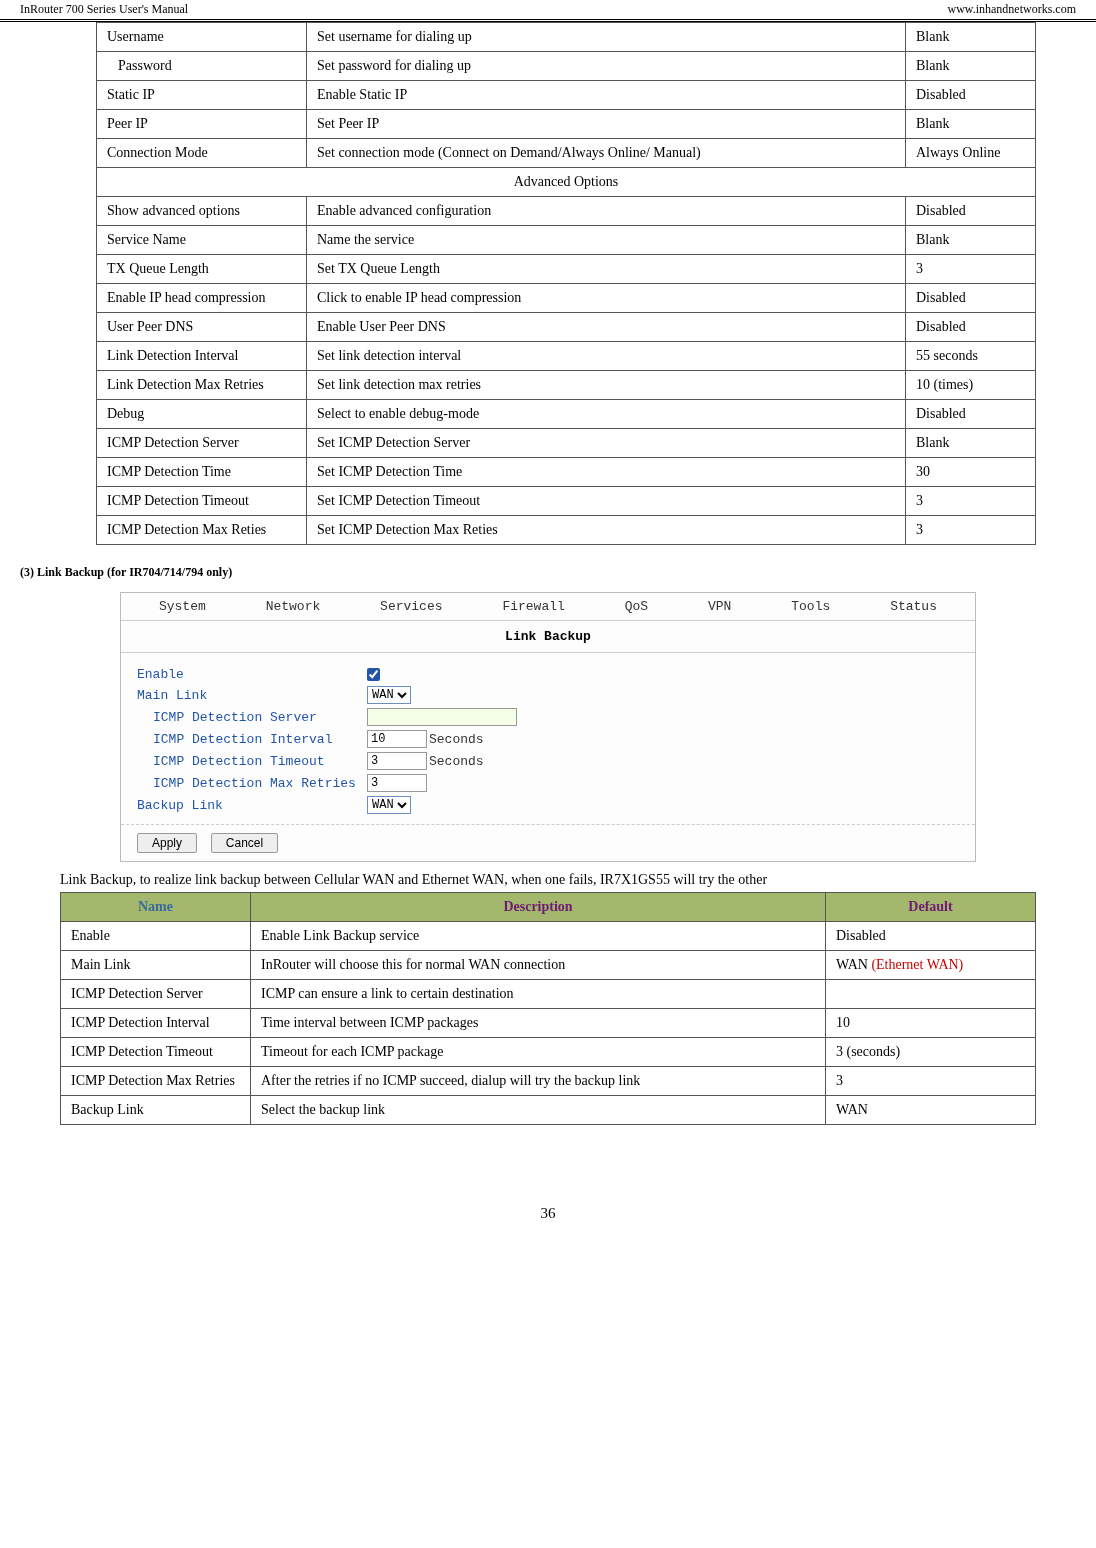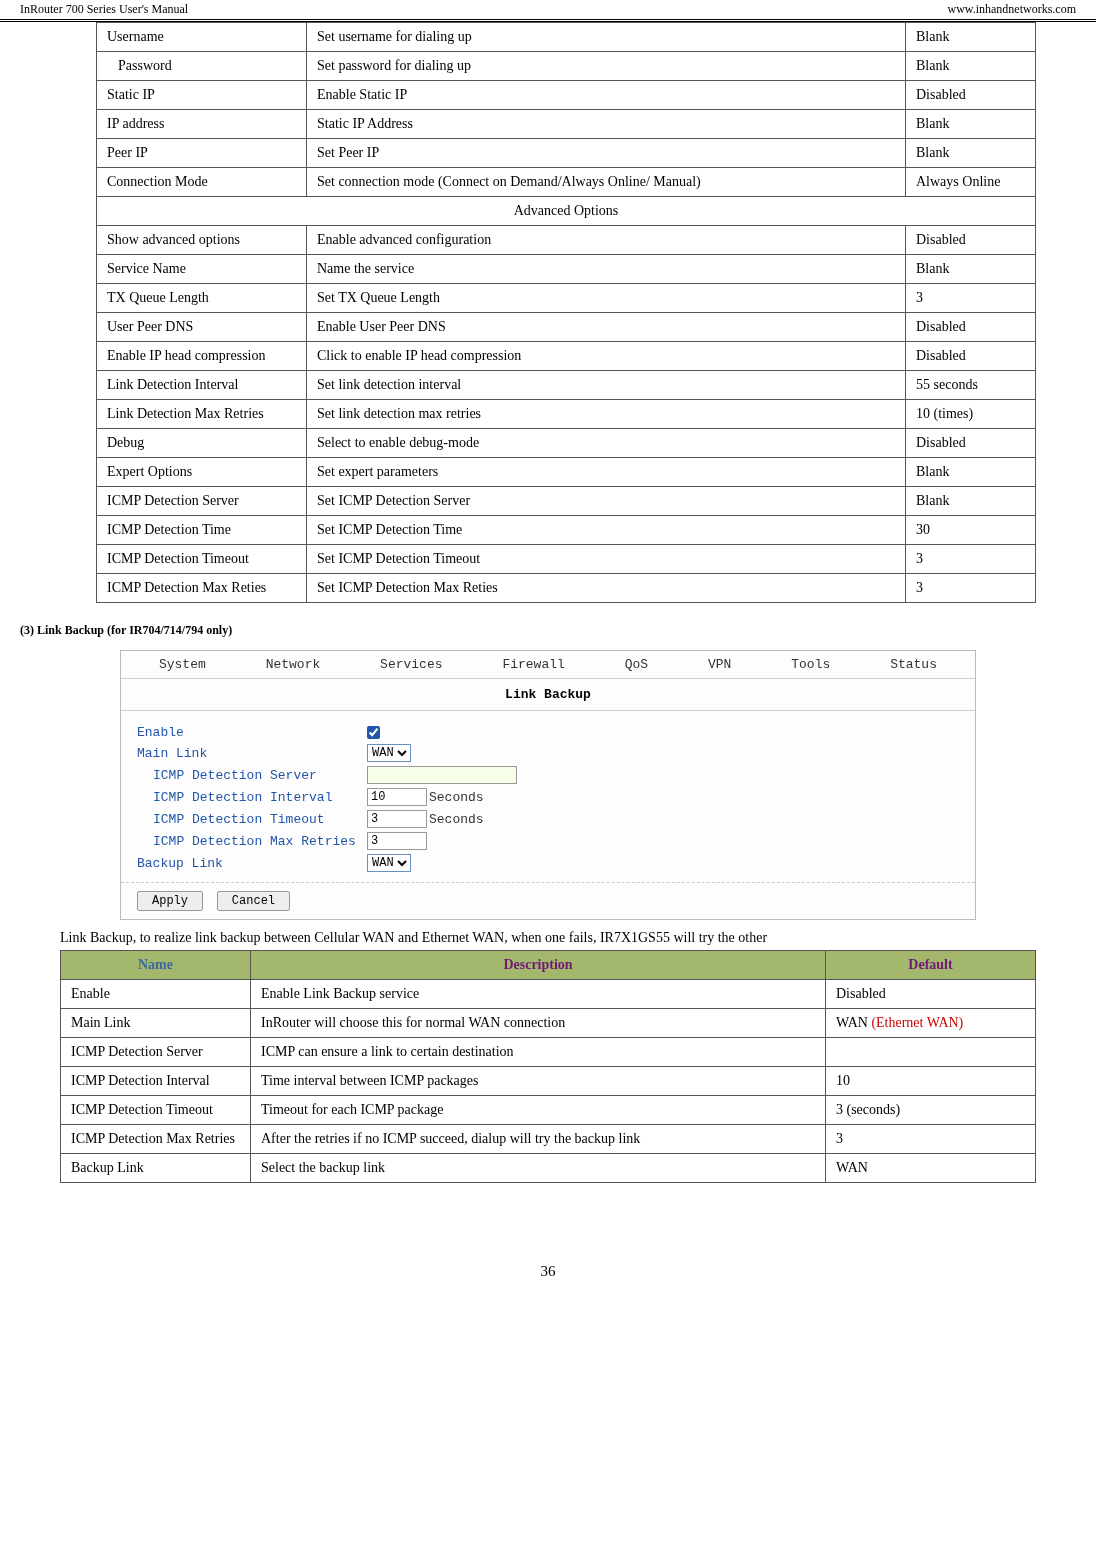--- a/index.html
+++ b/index.html
@@ -109,21 +109,21 @@
   .unit {
     font-family: "Courier New", monospace;
     color: #333;
     margin-left: 2px;
   }
   .btnrow {
     padding: 8px 16px;
     border-top: 1px dashed #ccc;
   }
   .btnrow button {
-    font-family: Liberation Mono, monospace;
+    font-family: Liberation Sans, sans-serif;
     font-size: 12px;
     padding: 2px 14px;
     margin-right: 6px;
     background: #eee;
     border: 1px solid #999;
     border-radius: 2px;
   }
   .red { color: #c00; }
   .pgnum {
     text-align: center;
@@ -154,25 +154,20 @@
             <td style="width: 210px; padding-left: 21px;">Password</td>
             <td>Set password for dialing up</td>
             <td style="width: 130px;">Blank</td>
           </tr>
           <tr>
             <td style="width: 210px;">Static IP</td>
             <td>Enable Static IP</td>
             <td style="width: 130px;">Disabled</td>
           </tr>
           <tr>
-            <td style="width: 210px;">IP address</td>
-            <td>Static IP Address</td>
-            <td style="width: 130px;">Blank</td>
-          </tr>
-          <tr>
             <td style="width: 210px;">Peer IP</td>
             <td>Set Peer IP</td>
             <td style="width: 130px;">Blank</td>
           </tr>
           <tr>
             <td style="width: 210px;">Connection Mode</td>
             <td>Set connection mode (Connect on Demand/Always Online/ Manual)</td>
             <td style="width: 130px;">Always Online</td>
           </tr>
           <tr class="advhdr">
@@ -187,48 +182,43 @@
             <td style="width: 210px;">Service Name</td>
             <td>Name the service</td>
             <td style="width: 130px;">Blank</td>
           </tr>
           <tr>
             <td style="width: 210px;">TX Queue Length</td>
             <td>Set TX Queue Length</td>
             <td style="width: 130px;">3</td>
           </tr>
           <tr>
+            <td style="width: 210px;">Enable IP head compression</td>
+            <td>Click to enable IP head compression</td>
+            <td style="width: 130px;">Disabled</td>
+          </tr>
+          <tr>
             <td style="width: 210px;">User Peer DNS</td>
             <td>Enable User Peer DNS</td>
-            <td style="width: 130px;">Disabled</td>
-          </tr>
-          <tr>
-            <td style="width: 210px;">Enable IP head compression</td>
-            <td>Click to enable IP head compression</td>
             <td style="width: 130px;">Disabled</td>
           </tr>
           <tr>
             <td style="width: 210px;">Link Detection Interval</td>
             <td>Set link detection interval</td>
             <td style="width: 130px;">55 seconds</td>
           </tr>
           <tr>
             <td style="width: 210px; margin-left: 36px;">Link Detection Max Retries</td>
             <td>Set link detection max retries</td>
             <td style="width: 130px;">10 (times)</td>
           </tr>
           <tr>
             <td style="width: 210px;">Debug</td>
             <td>Select to enable debug-mode</td>
             <td style="width: 130px;">Disabled</td>
-          </tr>
-          <tr>
-            <td style="width: 210px;">Expert Options</td>
-            <td>Set expert parameters</td>
-            <td style="width: 130px;">Blank</td>
           </tr>
           <tr>
             <td style="width: 210px;">ICMP Detection Server</td>
             <td>Set ICMP Detection Server</td>
             <td style="width: 130px;">Blank</td>
           </tr>
           <tr>
             <td style="width: 210px;">ICMP Detection Time</td>
             <td>Set ICMP Detection Time</td>
             <td style="width: 130px;">30</td>

